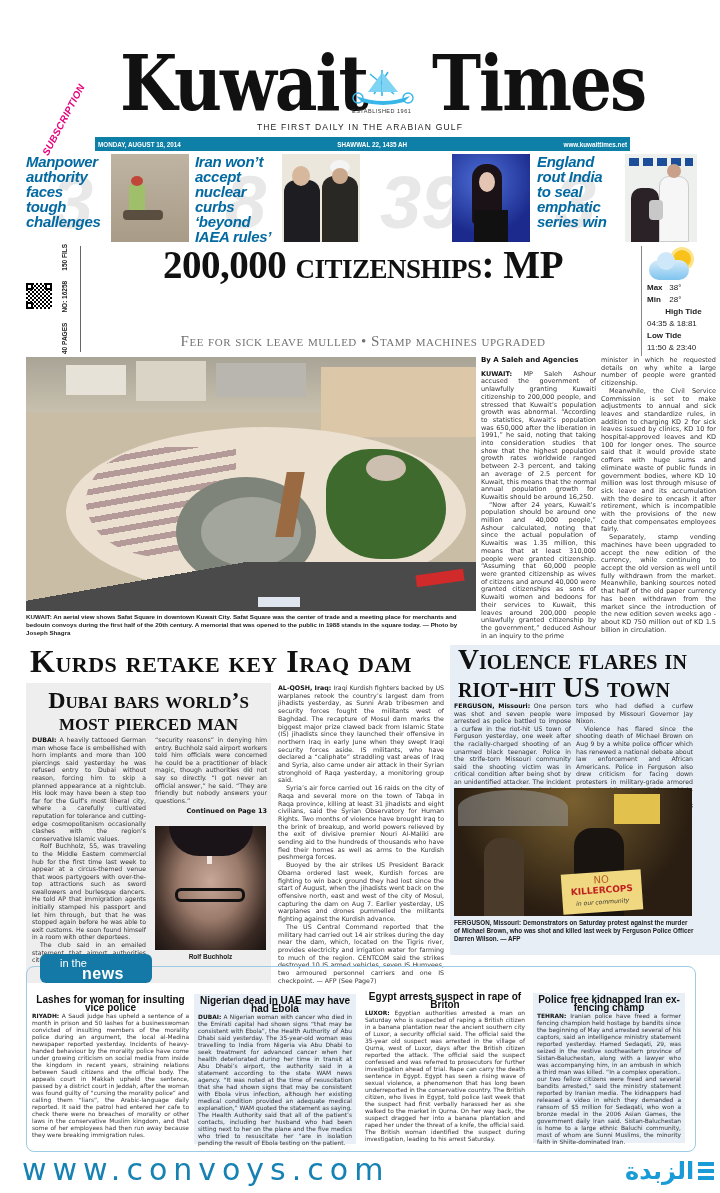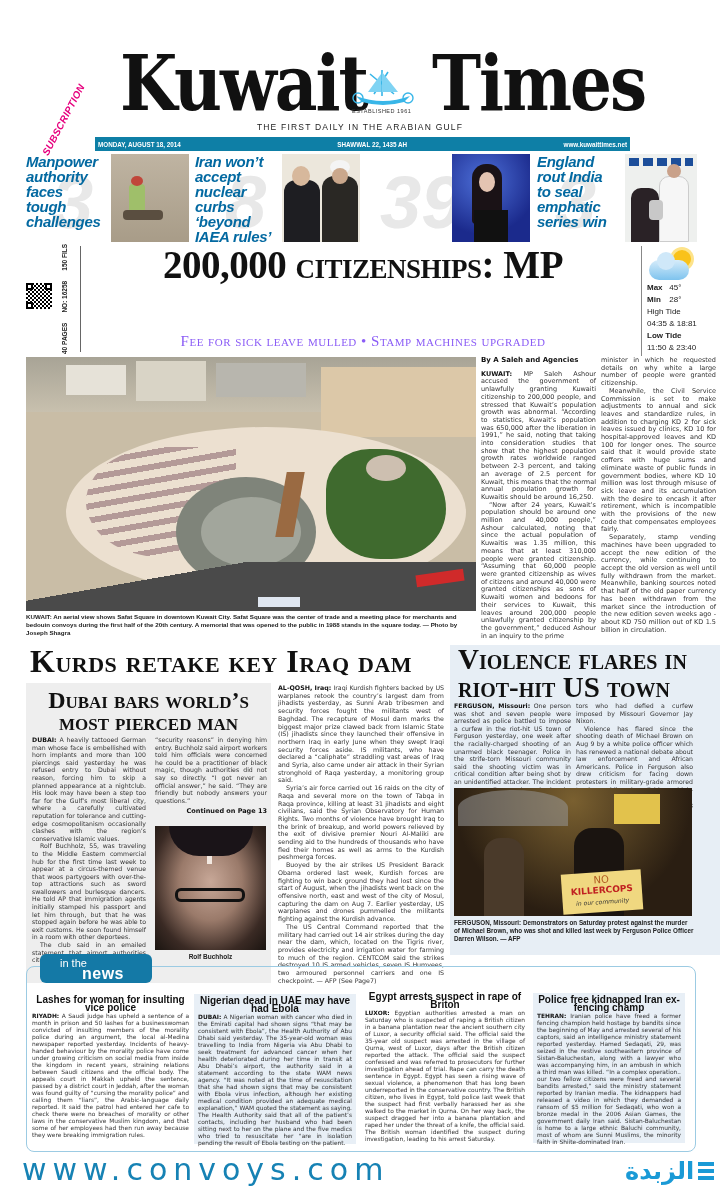--- a/index.html
+++ b/index.html
@@ -20,21 +20,21 @@
   .teasers { position: absolute; top: 154px; left: 0; width: 720px; height: 88px; }
   .teaser-text { position: absolute; font-weight: bold; font-style: italic; font-size: 15px; line-height: 15px; color: #0369a1; font-family: "Liberation Sans", sans-serif; letter-spacing: -0.3px; }
   .teaser-num { position: absolute; font-size: 74px; font-weight: bold; font-style: italic; color: #e8e8e8; line-height: 1; z-index: 0; }
   .teaser-img { position: absolute; top: 0; height: 88px; width: 78px; overflow: hidden; }
   .teaser-text { z-index: 2; }
   .qr-box { position: absolute; width: 7px; height: 7px; border: 2px solid #000; background: #fff; }
   .side-info { position: absolute; left: 54px; top: 352px; transform: rotate(-90deg); transform-origin: left top; font-size: 6.5px; font-weight: bold; width: 110px; display: flex; justify-content: space-between; color: #222; }
   .side-line { position: absolute; left: 80px; top: 246px; width: 1px; height: 106px; background: #666; }
 
   .main-head { position: absolute; left: 88px; top: 246px; width: 550px; text-align: center; font-family: "Liberation Serif", serif; font-size: 39px; line-height: 38px; color: #111; font-weight: bold; letter-spacing: -0.5px; }
-  .main-sub { position: absolute; left: 88px; top: 333px; width: 550px; text-align: center; font-family: "Liberation Serif", serif; font-size: 15px; letter-spacing: 0.5px; color: #8b5cf6; }
+  .main-sub { position: absolute; left: 88px; top: 333px; width: 550px; text-align: center; font-family: "Liberation Serif", serif; font-size: 15px; letter-spacing: 0.5px; color: #737373; }
 
   .weather-line { position: absolute; left: 641px; top: 246px; width: 1px; height: 110px; background: #888; }
   .weather { position: absolute; left: 647px; top: 248px; width: 73px; font-size: 8px; color: #222; }
   .weather-icon { width: 44px; height: 34px; position: relative; margin-left: 2px; }
   .sun { position: absolute; right: 2px; top: 2px; width: 18px; height: 18px; background: #f9c21a; border-radius: 50%; box-shadow: 0 0 0 3px #fde38a; }
   .cloud { position: absolute; left: 0; top: 12px; width: 40px; height: 20px; background: linear-gradient(#d6ecfa, #7ec3ee); border-radius: 12px; }
   .cloud::before { content: ""; position: absolute; left: 8px; top: -8px; width: 18px; height: 18px; border-radius: 50%; background: #cfe8f9; }
   .w-row { line-height: 12px; }
   .w-row b { font-weight: bold; display: inline-block; width: 20px; }
 
@@ -154,23 +154,23 @@
   <div style="font-variant:small-caps;">200,000 citizenships: MP</div>
 </div>
 <div class="main-sub" style="font-variant:small-caps;">Fee for sick leave mulled • Stamp machines upgraded</div>
 
 <div class="weather-line"></div>
 <div class="weather">
   <div class="weather-icon">
     <div class="sun"></div>
     <div class="cloud"></div>
   </div>
-  <div class="w-row"><b>Max</b> <span>45°</span></div>
+  <div class="w-row"><b>Max</b> <span>38°</span></div>
   <div class="w-row"><b>Min</b> <span>28°</span></div>
-  <div class="w-row" style="font-weight:normal;">High Tide</div>
+  <div class="w-row" style="font-weight:bold;text-align:center;">High Tide</div>
   <div class="w-row">04:35 &amp; 18:81</div>
   <div class="w-row" style="font-weight:bold;">Low Tide</div>
   <div class="w-row">11:50 &amp; 23:40</div>
 </div>
 
 <div class="photo-main">
   <div style="position:absolute;left:0;top:0;width:450px;height:55px;background:linear-gradient(#a8a496,#c8c0ae);"></div>
   <div style="position:absolute;left:40px;top:8px;width:60px;height:30px;background:#e6e2d8;"></div>
   <div style="position:absolute;left:110px;top:4px;width:70px;height:40px;background:#d9d4c6;"></div>
   <div style="position:absolute;left:190px;top:6px;width:90px;height:34px;background:#b8b6ae;"></div>

